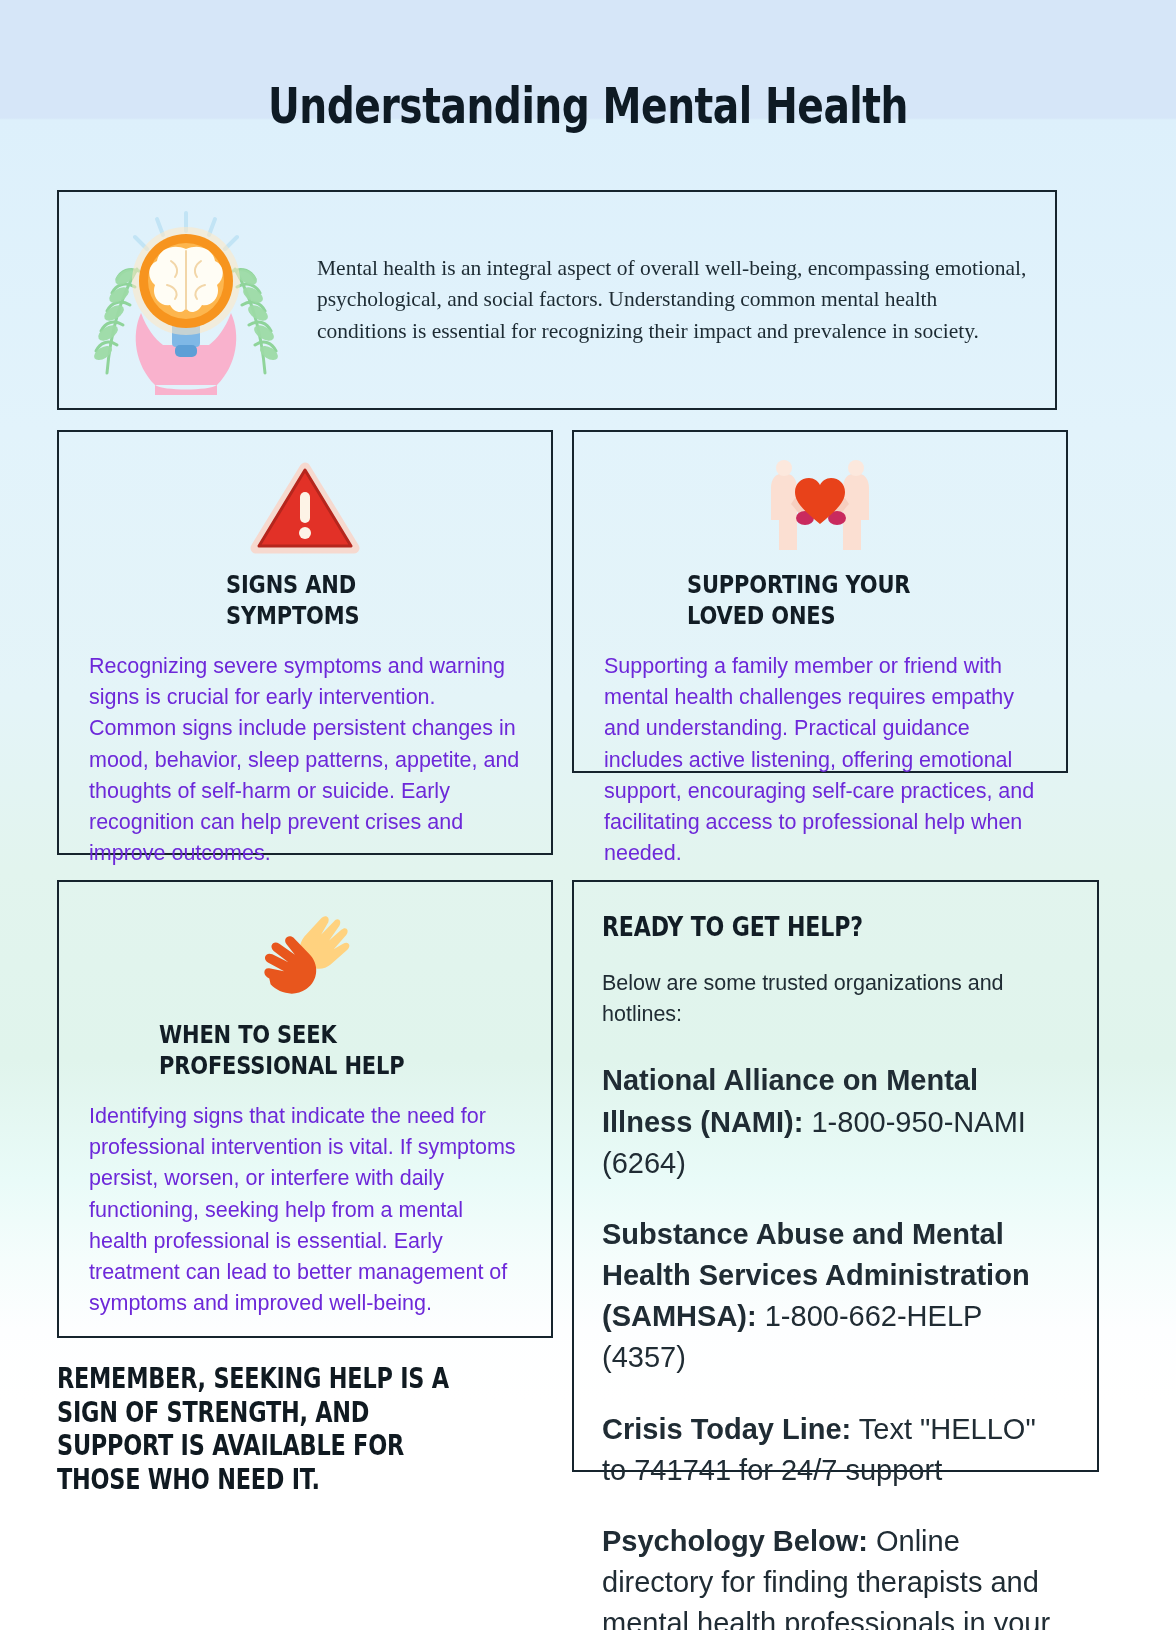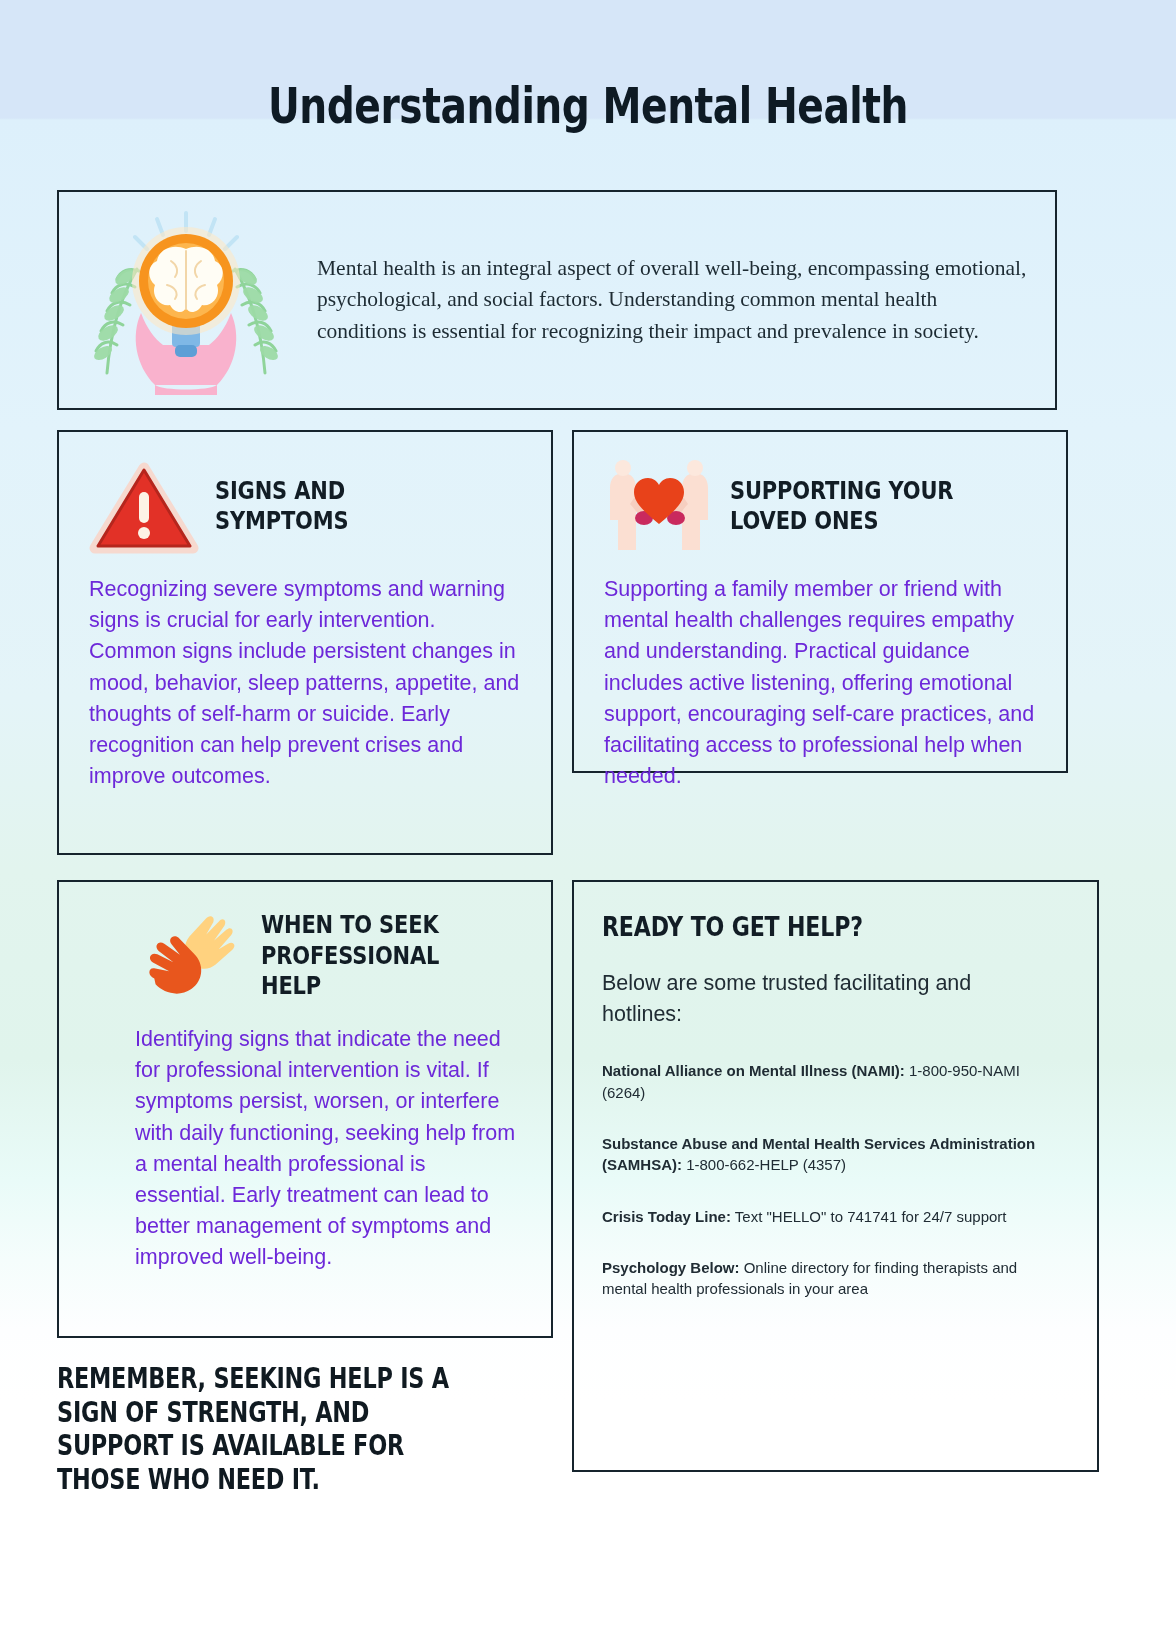--- a/index.html
+++ b/index.html
@@ -81,30 +81,31 @@
     padding-right: 28px;
     margin-left: 16px;
   }
 
   
   .bulb-wrap { position: absolute; inset: 0; }
 
   
   #signs-card   { left: 57px;  top: 430px;  width: 496px; height: 425px; }
   #support-card { left: 572px; top: 430px;  width: 496px; height: 343px; }
-  #seek-card    { left: 57px;  top: 880px;  width: 496px; height: 458px; padding-left: 46px; }
+  #seek-card    { left: 57px;  top: 880px;  width: 496px; height: 458px; }
   #help-card    { left: 572px; top: 880px;  width: 527px; height: 592px; }
 
   .card-inner { padding: 26px 30px 0 30px; height: 100%; }
 
   .card-head {
     display: flex;
     align-items: center;
     gap: 16px;
     min-height: 96px;
+    flex-direction: column;
   }
   .card-icon {
     flex: 0 0 auto;
     width: 110px;
     height: 96px;
     position: relative;
   }
   .card-title {
     font-family: "DejaVu Sans", sans-serif;
     font-weight: bold;
@@ -138,21 +139,21 @@
     transform-origin: left center;
   }
   .help-intro {
     margin-top: 26px;
     font-size: 21.5px;
     line-height: 1.45;
     color: #202c34;
   }
   .res-item {
     margin-top: 30px;
-    font-size: 15px;
+    font-size: 29px;
     line-height: 1.42;
     color: #202c34;
   }
   .res-item b { font-weight: bold; }
 
   
   #remember {
     position: absolute;
     left: 57px;
     top: 1362px;
@@ -308,21 +309,21 @@
         <div class="card-title">WHEN TO SEEK
 PROFESSIONAL HELP</div>
       </div>
       <div class="card-body">Identifying signs that indicate the need for professional intervention is vital. If symptoms persist, worsen, or interfere with daily functioning, seeking help from a mental health professional is essential. Early treatment can lead to better management of symptoms and improved well-being.</div>
     </div>
   </div>
 
   <div class="card" id="help-card">
     <div class="card-inner">
       <div class="help-title">READY TO GET HELP?</div>
-      <div class="help-intro">Below are some trusted facilitating and hotlines:</div>
+      <div class="help-intro">Below are some trusted organizations and hotlines:</div>
 
       <div class="res-item">
         <b>National Alliance on Mental Illness (NAMI):</b>
         <span>1-800-950-NAMI (6264)</span>
       </div>
       <div class="res-item">
         <b>Substance Abuse and Mental Health Services Administration (SAMHSA):</b>
         <span>1-800-662-HELP (4357)</span>
       </div>
       <div class="res-item">

